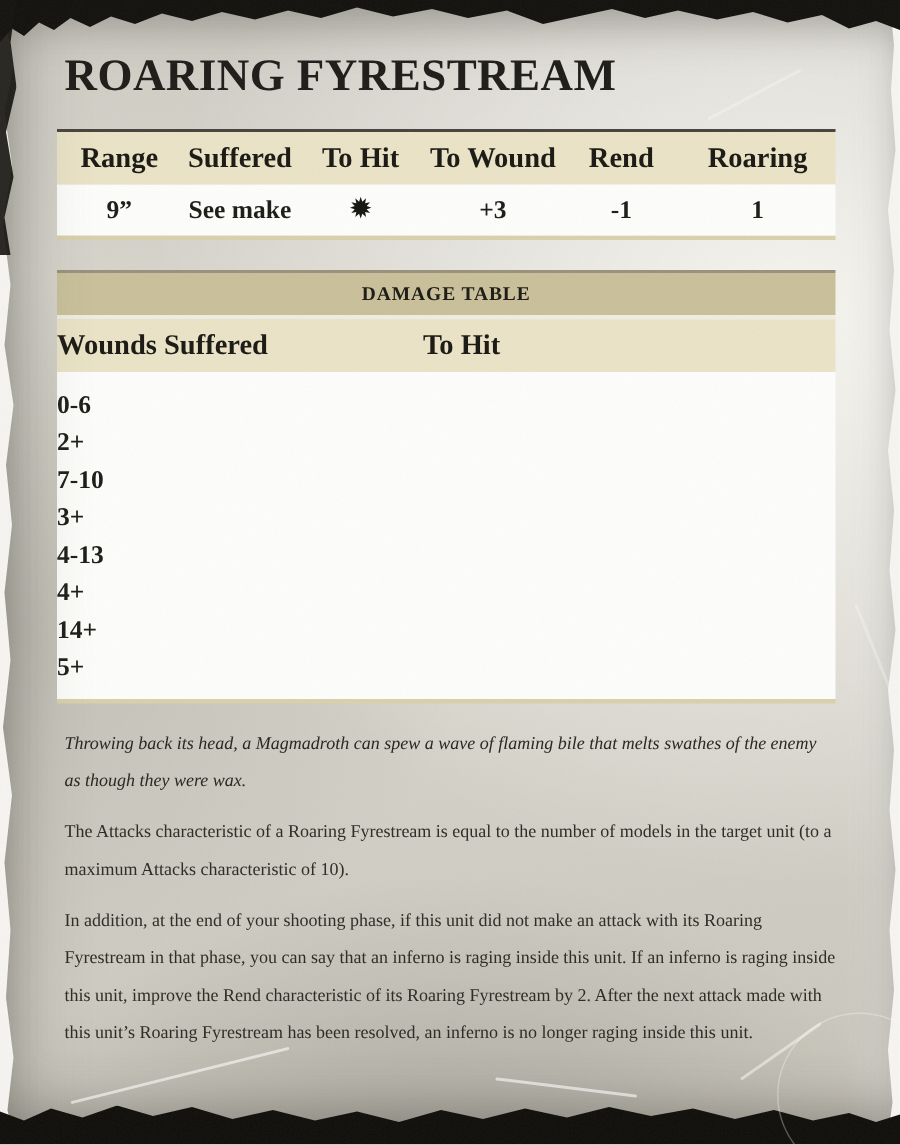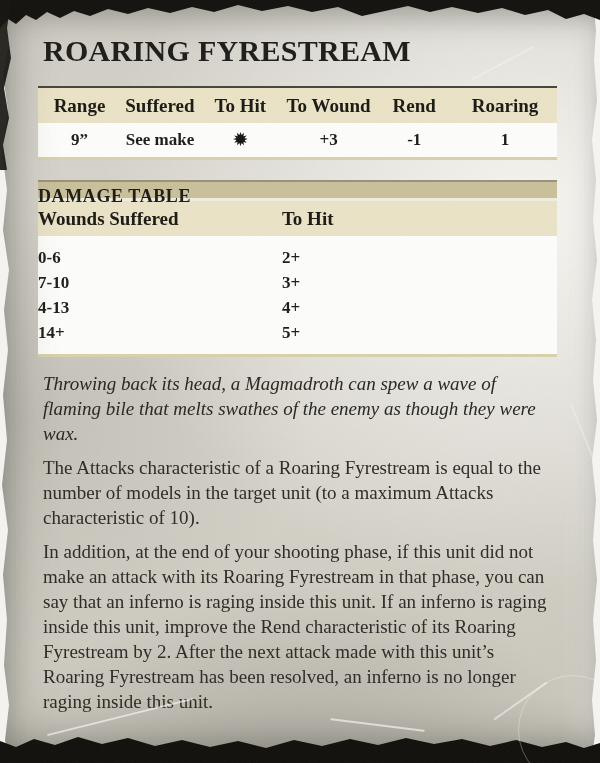--- a/index.html
+++ b/index.html
@@ -25,33 +25,33 @@
   .row { display:flex; align-items:center; }
   .row.head { background:#eae3c6; height:35px; font-weight:700; font-size:19px; color:#191813; }
   .row.vals { background:#fdfdfb; height:34px; font-weight:700; font-size:17px; color:#1c1b16; }
   .cell { text-align:center; }
   .c0{width:16%} .c1{width:15%} .c2{width:16%} .c3{width:18%} .c4{width:15%} .c5{width:20%}
   .star { font-family:"DejaVu Sans", sans-serif; font-size:19px; line-height:1; color:#15140f; }
 
   
   .damage-table { margin-top:20px; border-top:2px solid #98927c; border-bottom:3px solid #d9d0ab; }
   .dmg-title {
-    background:#c9c09a; height:16px; line-height:28px; 
-    font-weight:700; font-size:18px; letter-spacing:0.6px; color:#1b1a14;
+    background:#c9c09a; height:28px; line-height:28px; text-align:center;
+    font-weight:700; font-size:13px; letter-spacing:0.6px; color:#1b1a14;
   }
   .dmg-gap { height:3px; background:#efece0; }
   .dmg-head { display:flex; align-items:center; background:#eae3c6; height:35px; font-weight:700; font-size:19px; color:#191813; }
   .dmg-body { background:#fdfdfb; padding:9px 0 9px; }
-  .drow { display:flex; line-height:25px; font-weight:700; font-size:17px; color:#1c1b16; }
+  .drow { display:flex; line-height:25px; font-weight:700; font-size:17px; color:#1c1b16;flex-direction:column; }
   .dcell { text-align:left; }
   .dc1{width:47%} .dc2{width:46%}
 
   
   .rules { margin-top:14px; padding-left:5px; color:#2b2a24; }
-  .rules p { font-size:19px; line-height:25px; margin-bottom:9px; }
+  .rules p { font-size:12px; line-height:25px; margin-bottom:9px; }
   .rules p.flavor { font-style:italic; color:#26251f; }
 
   
   .vignette {
     position:absolute; inset:0; z-index:3; pointer-events:none;
     box-shadow:
       inset 0 24px 30px -8px rgba(75,72,64,0.40),
       inset 0 -30px 36px -8px rgba(75,72,64,0.42),
       inset 30px 0 42px -12px rgba(95,92,84,0.28),
       inset -22px 0 32px -14px rgba(255,255,255,0.55);

